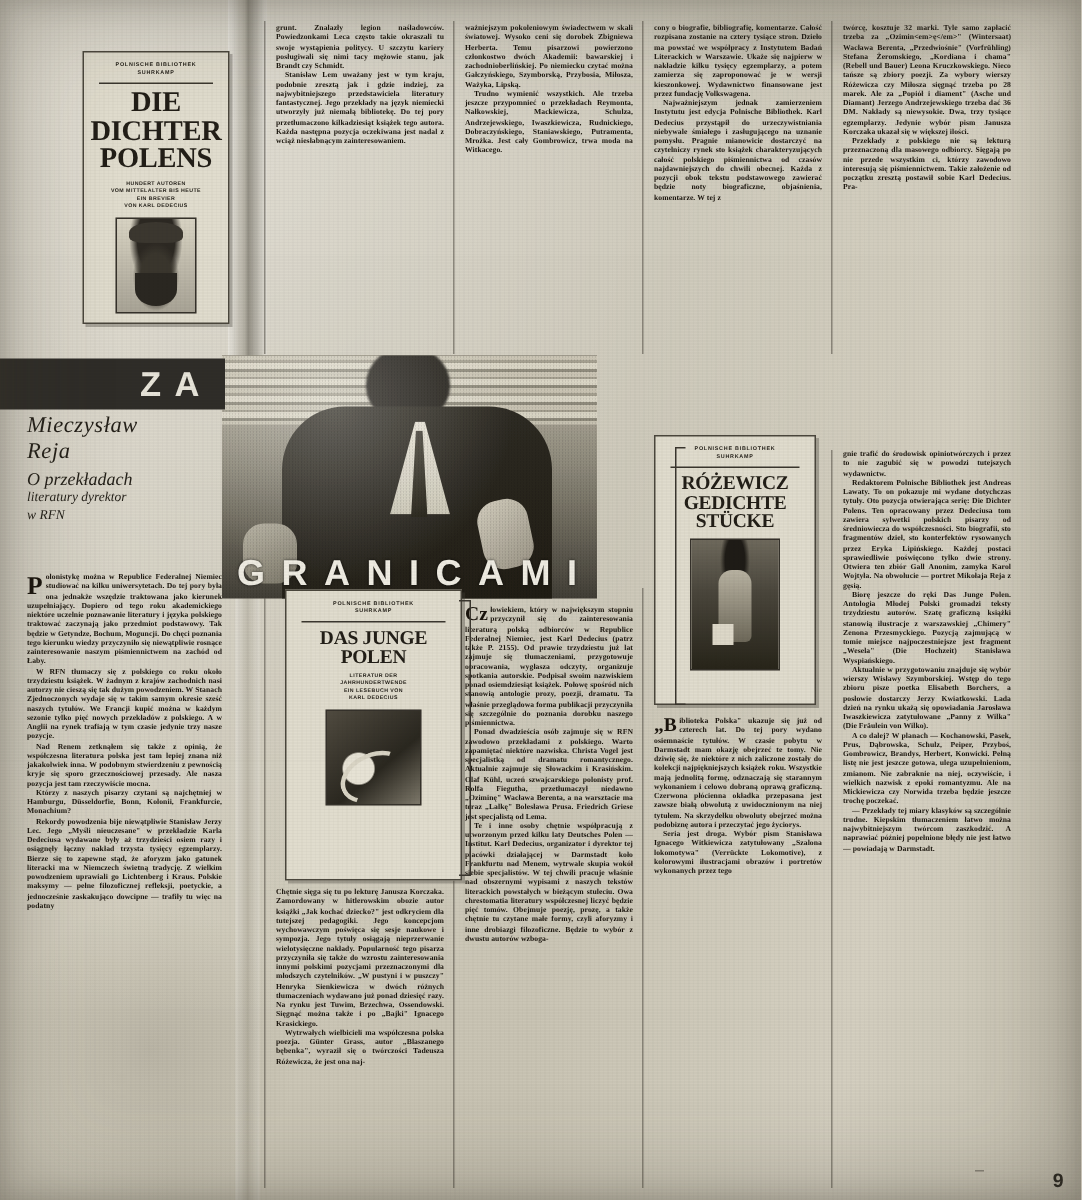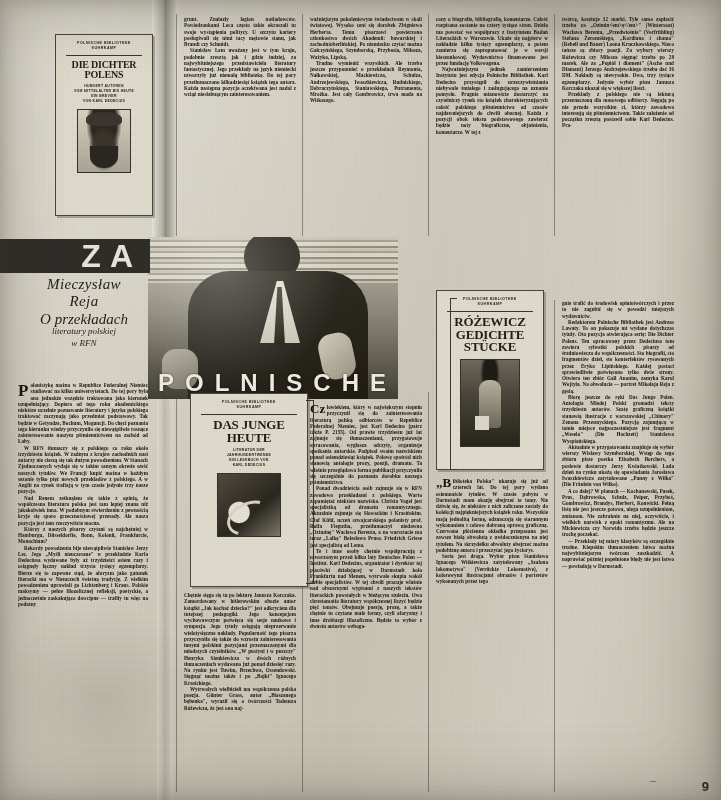--- a/index.html
+++ b/index.html
@@ -69,21 +69,21 @@
   .vrule{position:absolute;width:1px;background:rgba(50,46,38,.45);z-index:11;}
 
   
   .band{
     position:absolute;background:#2f2d28;z-index:20;
     display:flex;align-items:center;
     box-shadow:0 0 0 0 rgba(0,0,0,0);
   }
   .band span{
     color:#e8e5da;font-family:"Liberation Sans", sans-serif;
-    font-weight:700;font-size:32px;letter-spacing:9px;
+    font-weight:700;font-size:23px;letter-spacing:9px;
     line-height:1;white-space:nowrap;
   }
   #band-za{left:0px;top:239px;width:150px;height:34px;justify-content:flex-end;padding-right:8px;box-sizing:border-box;}
   #band-pol{left:392px;top:239px;width:329px;height:35px;justify-content:flex-start;padding-left:14px;box-sizing:border-box;}
   #band-pol span{font-size:26px;letter-spacing:12.5px;}
   #band-gran{left:148px;top:368px;width:249px;height:30px;justify-content:flex-start;padding-left:10px;box-sizing:border-box;background:transparent;}
   #band-gran span{font-size:24px;letter-spacing:11px;color:#efece2;text-shadow:0 0 2px rgba(0,0,0,.7);}
 
   
   #photo{
@@ -158,21 +158,21 @@
   }
   .book .bsub{
     font-family:"Liberation Sans", sans-serif;
     font-size:3.5px;line-height:5px;letter-spacing:.3px;font-weight:700;margin-top:4px;
   }
   .book .art{
     margin:5px auto 0;background:#c9c4b3;border:1px solid #35312a;position:relative;overflow:hidden;
   }
 
   #book1{left:55px;top:34px;width:96px;height:180px;}
-  #book1 .btitle{font-size:10px;margin-top:3px;}
+  #book1 .btitle{font-size:19px;margin-top:3px;}
   #book1 .art{width:52px;height:62px;}
   #book1 .art .face{
     position:absolute;inset:0;
     background:
       radial-gradient(ellipse at 50% 62%, #3a362d 0 28%, rgba(58,54,45,0) 42%),
       radial-gradient(ellipse at 50% 22%, #2c2822 0 34%, rgba(44,40,34,0) 48%),
       linear-gradient(180deg,#d7d2c2,#a9a496);
   }
   #book1 .art .beard{
     position:absolute;left:12px;top:36px;width:28px;height:22px;border-radius:0 0 50% 50%;
@@ -290,51 +290,51 @@
     <div class="body"></div>
     <div class="shirt"></div>
     <div class="tie"></div>
     <div class="hand"></div>
     <div class="hand2"></div>
     <div class="blur"></div>
     <div class="halftone"></div>
   </div>
 
   <div class="band" id="band-gran">
-    <span>POLNISCHE</span>
-  </div>
-
-
-  <div id="byline" style="position:absolute;left:18px;top:276px;width:132px;z-index:22;text-align:center;
+    <span>GRANICAMI</span>
+  </div>
+
+
+  <div id="byline" style="position:absolute;left:18px;top:276px;width:132px;z-index:22;text-align:left;
        font-family:'Liberation Serif',serif;font-style:italic;color:#231f18;">
     <div style="font-size:15px;line-height:17px;letter-spacing:.4px;">Mieczysław</div>
     <div style="font-size:15px;line-height:17px;letter-spacing:.4px;">Reja</div>
-    <div style="font-size:15px;line-height:12px;margin-top:3px;">O przekładach</div>
-    <div style="font-size:9px;line-height:12px;">literatury polskiej</div>
+    <div style="font-size:12px;line-height:12px;margin-top:3px;">O przekładach</div>
+    <div style="font-size:9px;line-height:12px;">literatury dyrektor</div>
     <div style="font-size:9px;line-height:12px;">w RFN</div>
   </div>
 
   <div class="col" id="c-left" style="left:18px;top:382px;width:130px;">
     <p class="noind"><span class="dcap">P</span><span>olonistykę można w Republice Federalnej Niemiec studiować na kilku uniwersytetach. Do tej pory była ona jednakże wszędzie traktowana jako kierunek uzupełniający. Dopiero od tego roku akademickiego niektóre uczelnie poznawanie literatury i języka polskiego traktować zaczynają jako przedmiot podstawowy. Tak będzie w Getyndze, Bochum, Moguncji. Do chęci poznania tego kierunku wiedzy przyczyniło się niewątpliwie rosnące zainteresowanie naszym piśmiennictwem na zachód od Łaby.</span></p>
     <p>W RFN tłumaczy się z polskiego co roku około trzydziestu książek. W żadnym z krajów zachodnich nasi autorzy nie cieszą się tak dużym powodzeniem. W Stanach Zjednoczonych wydaje się w takim samym okresie sześć naszych tytułów. We Francji kupić można w każdym sezonie tylko pięć nowych przekładów z polskiego. A w Anglii na rynek trafiają w tym czasie jedynie trzy nasze pozycje.</p>
     <p>Nad Renem zetknąłem się także z opinią, że współczesna literatura polska jest tam lepiej znana niż jakakolwiek inna. W podobnym stwierdzeniu z pewnością kryje się sporo grzecznościowej przesady. Ale nasza pozycja jest tam rzeczywiście mocna.</p>
     <p>Którzy z naszych pisarzy czytani są najchętniej w Hamburgu, Düsseldorfie, Bonn, Kolonii, Frankfurcie, Monachium?</p>
     <p>Rekordy powodzenia bije niewątpliwie Stanisław Jerzy Lec. Jego „Myśli nieuczesane" w przekładzie Karla Dedeciusa wydawane były aż trzydzieści osiem razy i osiągnęły łączny nakład trzysta tysięcy egzemplarzy. Bierze się to zapewne stąd, że aforyzm jako gatunek literacki ma w Niemczech świetną tradycję. Z wielkim powodzeniem uprawiali go Lichtenberg i Kraus. Polskie maksymy — pełne filozoficznej refleksji, poetyckie, a jednocześnie zaskakująco dowcipne — trafiły tu więc na podatny</p>
   </div>
 
   <div class="vrule" style="left:176px;top:392px;height:400px;"></div>
   <div class="vrule" style="left:302px;top:392px;height:400px;"></div>
   <div class="vrule" style="left:428px;top:392px;height:400px;"></div>
   <div class="vrule" style="left:554px;top:300px;height:492px;"></div>
 
   <div class="book" id="book2">
     <div class="imprint">POLNISCHE BIBLIOTHEK</div>
     <div class="imprint" style="margin-top:0">SUHRKAMP</div>
     <div class="rule"></div>
-    <div class="btitle">DAS JUNGE HEUTE</div>
+    <div class="btitle">DAS JUNGE POLEN</div>
     <div class="bsub">LITERATUR DER</div>
     <div class="bsub" style="margin-top:0">JAHRHUNDERTWENDE</div>
     <div class="bsub" style="margin-top:0">EIN LESEBUCH VON</div>
     <div class="bsub" style="margin-top:0">KARL DEDECIUS</div>
     <div class="art">
       <div class="dragon"></div>
         <div class="swirl"></div>
     </div>
   </div>
   <div class="bracket" style="left:306px;top:400px;height:182px;"></div>

